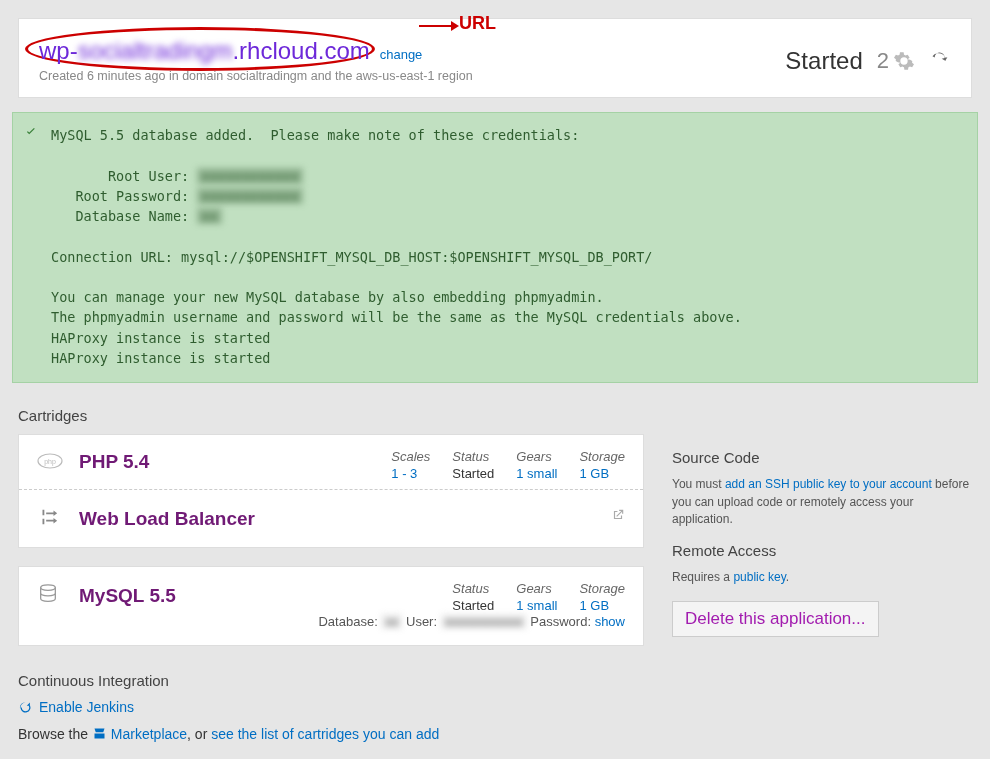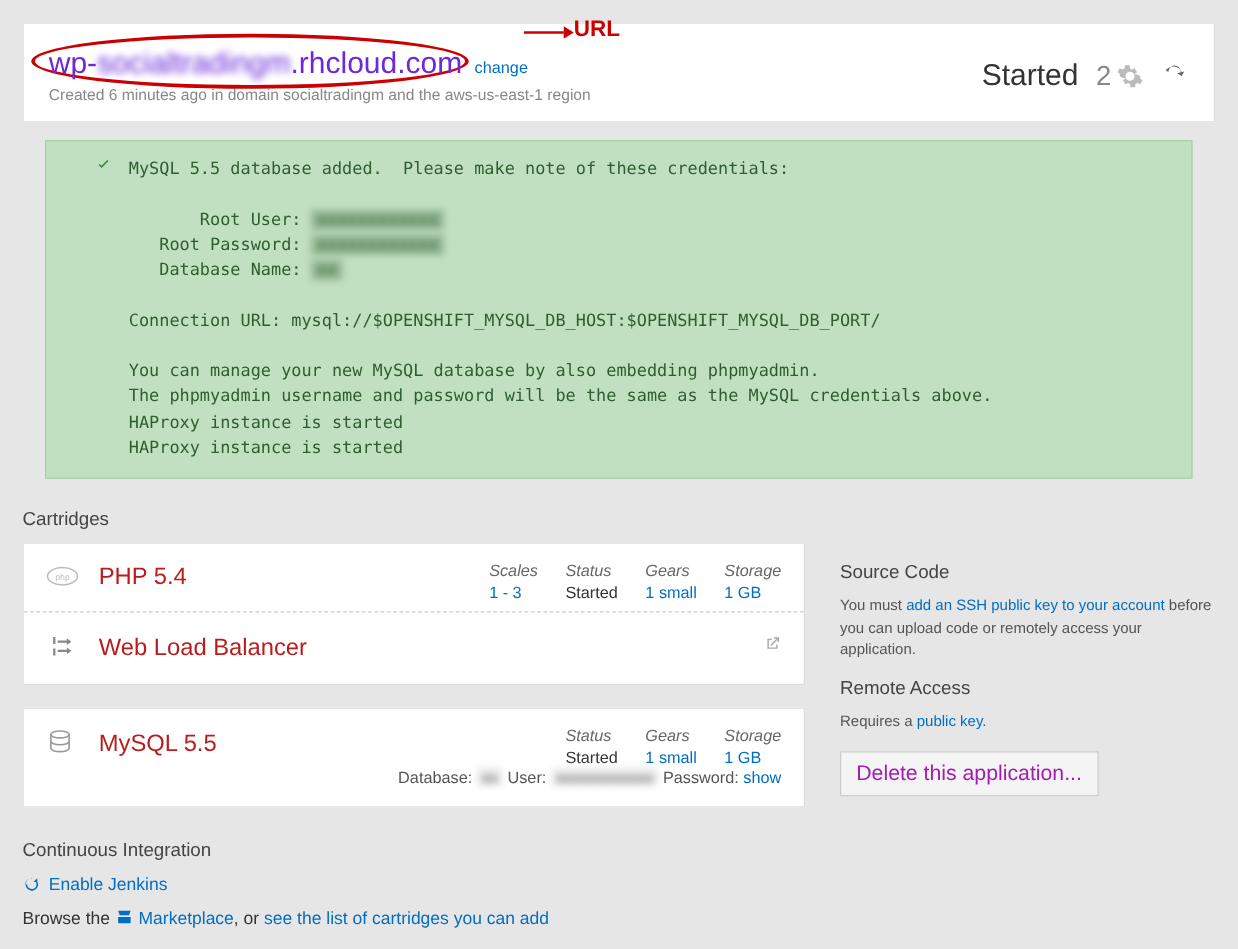--- a/index.html
+++ b/index.html
@@ -13,35 +13,35 @@
   .app-url { font-size: 24px; color: #6d28d9; display: inline-block; position: relative; }
   .app-url .blurred { filter: blur(3px); }
   .circle { position: absolute; top: -10px; left: -14px; width: 350px; height: 44px; border: 3px solid #cc0000; border-radius: 50%; pointer-events:none; }
   .change-link { font-size: 13px; margin-left: 6px; }
   .subtext { color: #888; font-size: 12.5px; margin-top: 4px; }
   .header-right { position: absolute; top: 28px; right: 22px; display: flex; align-items: center; gap: 14px; }
   .status-big { font-size: 24px; color: #333; }
   .gear-count { font-size: 22px; color: #888; display: flex; align-items: center; gap: 4px; }
   .gear-count svg, .refresh svg { fill: #bbb; }
   .refresh { cursor: pointer; }
-  .alert { background: #c1e0c1; border: 1px solid #a5d2a5; margin: 0 36px 18px; display: flex; padding-left: 28px; }
+  .alert { background: #c1e0c1; border: 1px solid #a5d2a5; margin: 0 12px 18px; display: flex; }
   .alert-check { width: 36px; padding-top: 12px; text-align: center; color: #3b823b; }
   .alert-body { flex: 1; padding: 12px 14px 14px 2px; font-family: "Menlo","Consolas",monospace; font-size: 13.5px; color: #2f5d2f; white-space: pre; line-height: 1.5; overflow-x:auto; }
   .alert-body .blurred { filter: blur(3px); background: rgba(80,120,80,.4); padding: 0 4px; }
   .main { display: flex; margin: 0 18px; gap: 28px; align-items: center; }
   .left { flex: 1; }
   .right { width: 300px; margin-top: 33px; }
   .sect-title { font-size: 15px; color: #444; margin: 6px 0 10px; font-weight: 400; }
   .cart-list { background: #fff; border: 1px solid #ddd; }
   .cart { padding: 16px 18px; position: relative; }
   .cart + .cart.sep { border-top: 1px dashed #ccc; }
   .cart-block2 { background: #fff; border: 1px solid #ddd; margin-top: 18px; }
   .cart-head { display: flex; align-items: center; gap: 16px; }
   .cart-icon { width: 26px; color: #999; }
-  .cart-name { font-size: 19px; color: #b91c1c; }
+  .cart-name { font-size: 19px; color: #701a75; font-weight: bold; }
   .cart-stats { position: absolute; top: 14px; right: 18px; display: flex; gap: 22px; font-size: 13px; }
   .cart-stats .col { text-align: left; }
   .cart-stats .col .lbl { color: #666; margin-bottom: 2px; font-style: italic; }
   .cart-stats .col .val { color: #006ec3; }
   .cart-stats .col .val.plain { color: #333; }
   .db-line { text-align: right; margin-top: 6px; color: #555; font-size: 13px; }
   .db-line .blurred { filter: blur(3px); background: #eee; padding: 0 4px; }
   .ext-icon { color: #aaa; cursor: pointer; }
   .right p { font-size: 12px; color: #555; line-height: 1.45; margin-bottom: 14px; }
   .btn-delete { background: #f4f4f4; border: 1px solid #ccc; padding: 7px 12px; font-size: 17px; cursor: pointer; color: #a21caf; }

